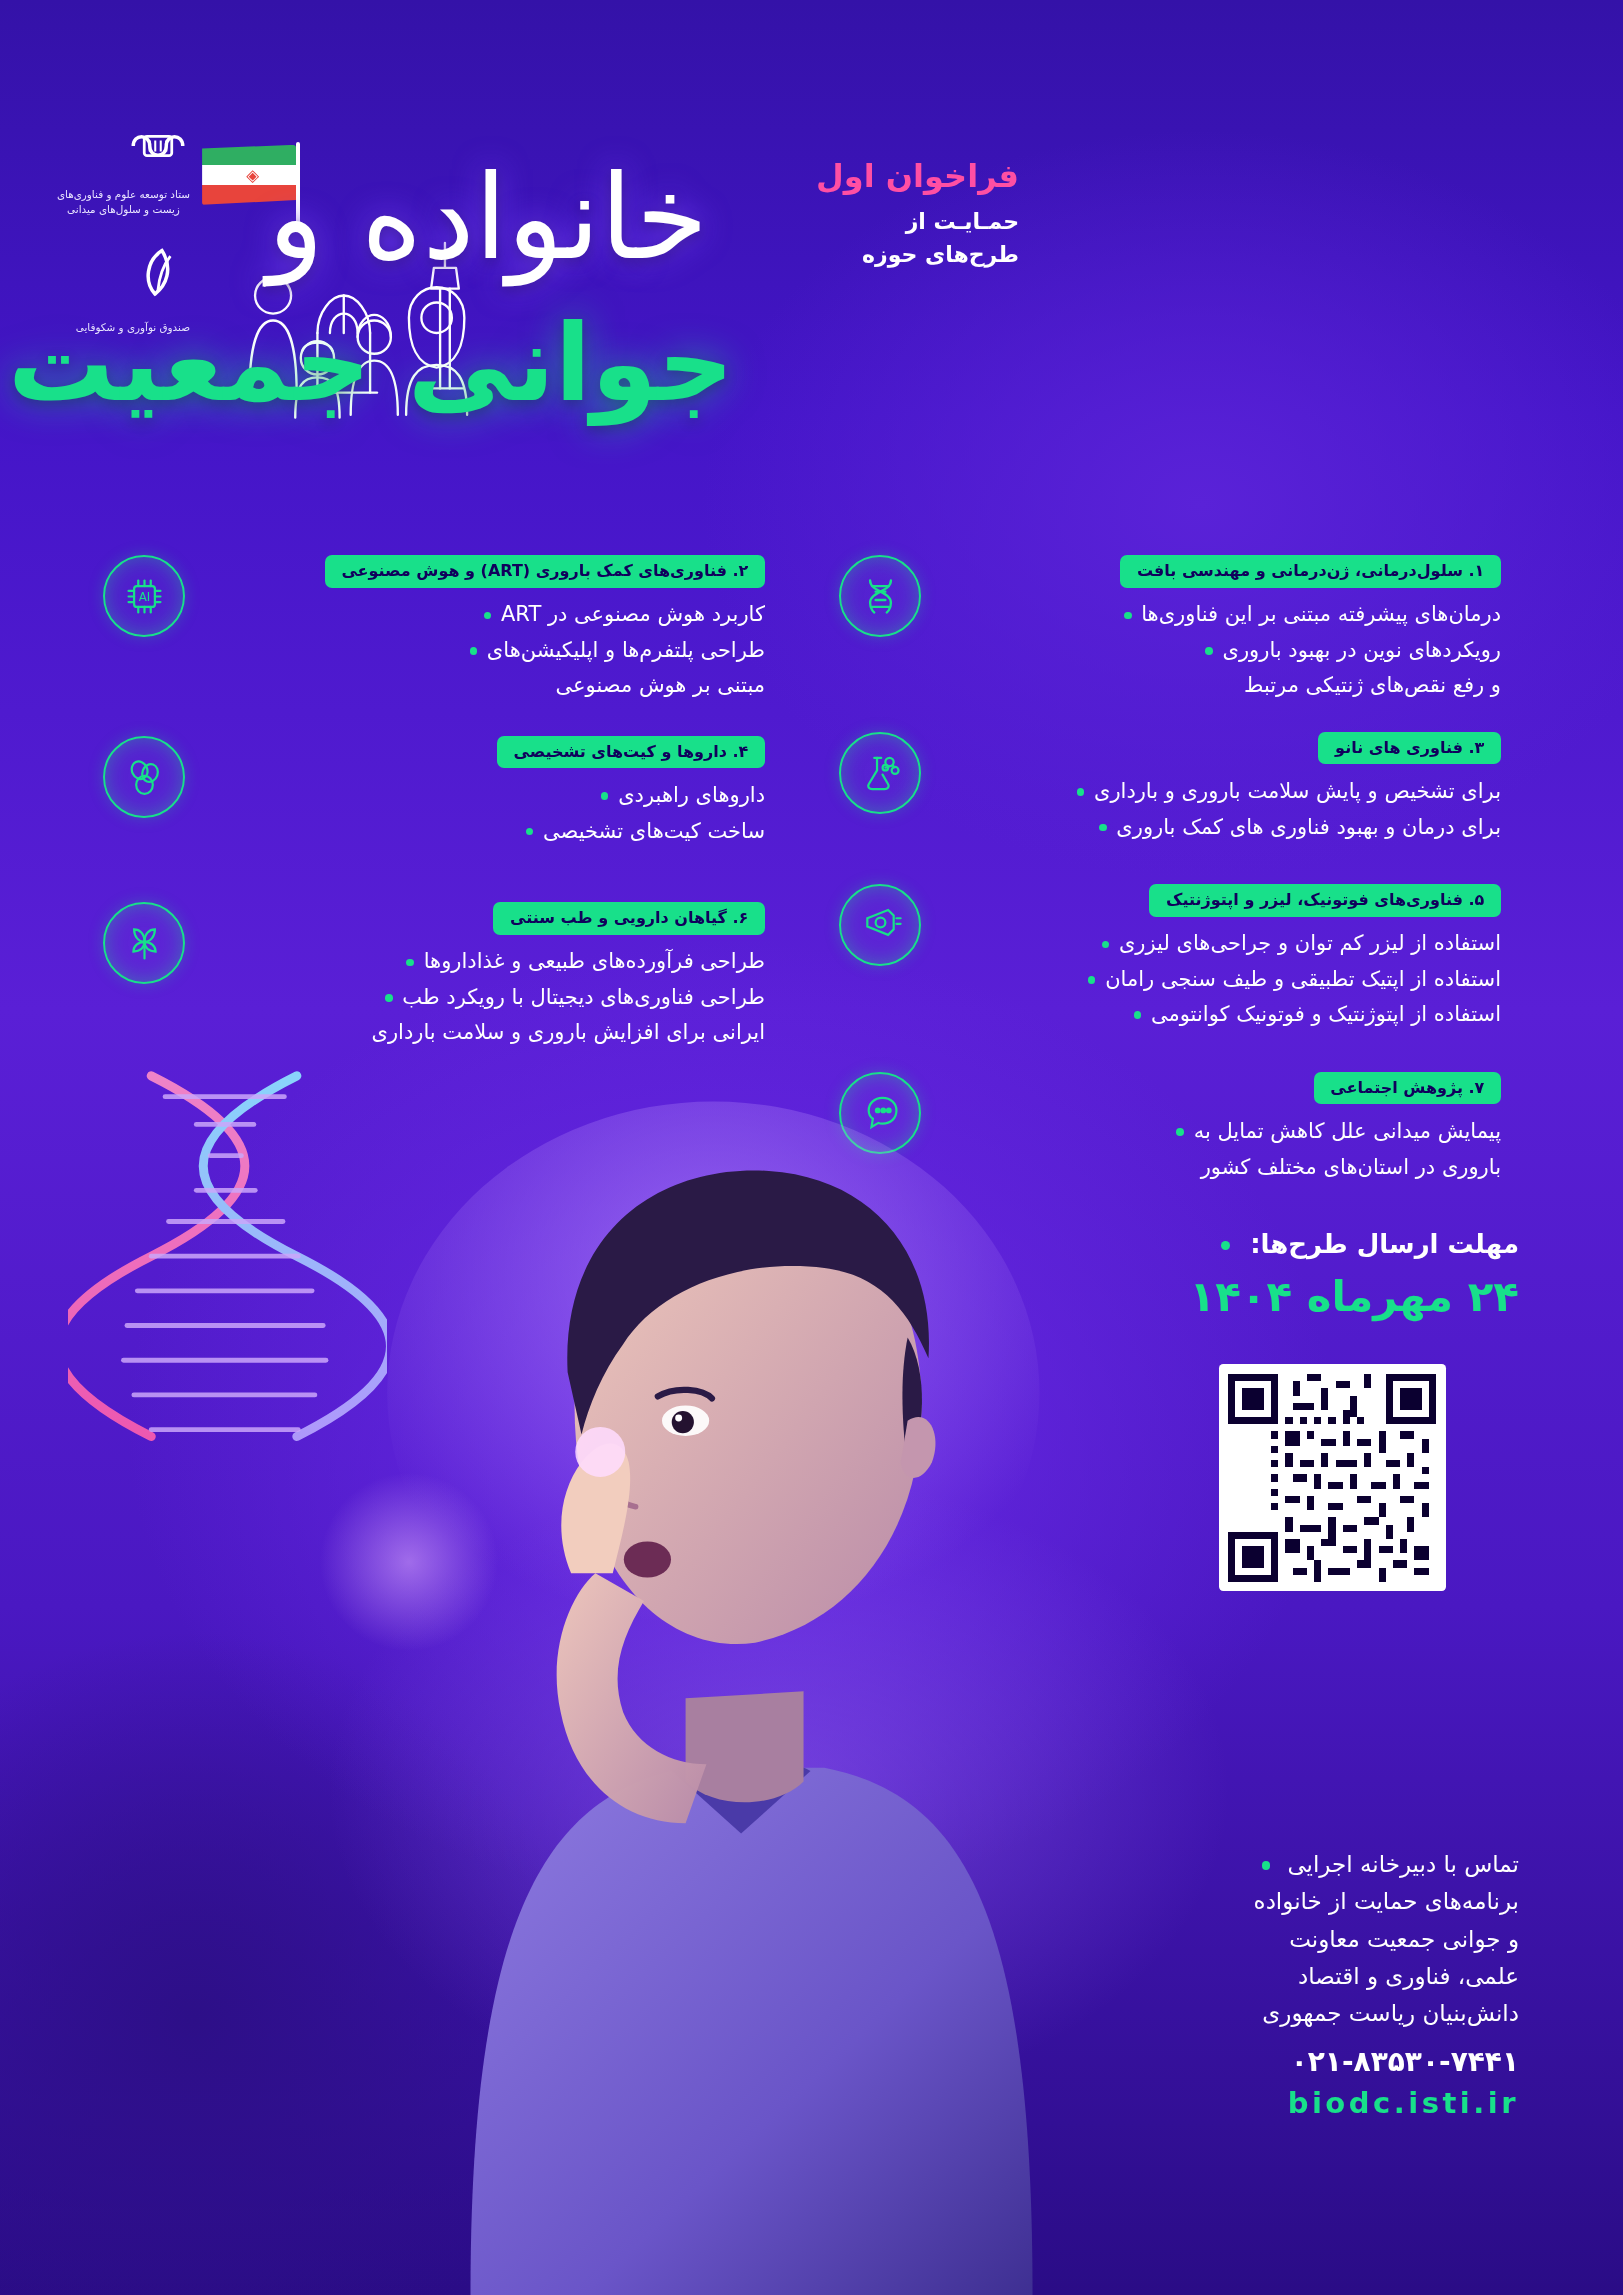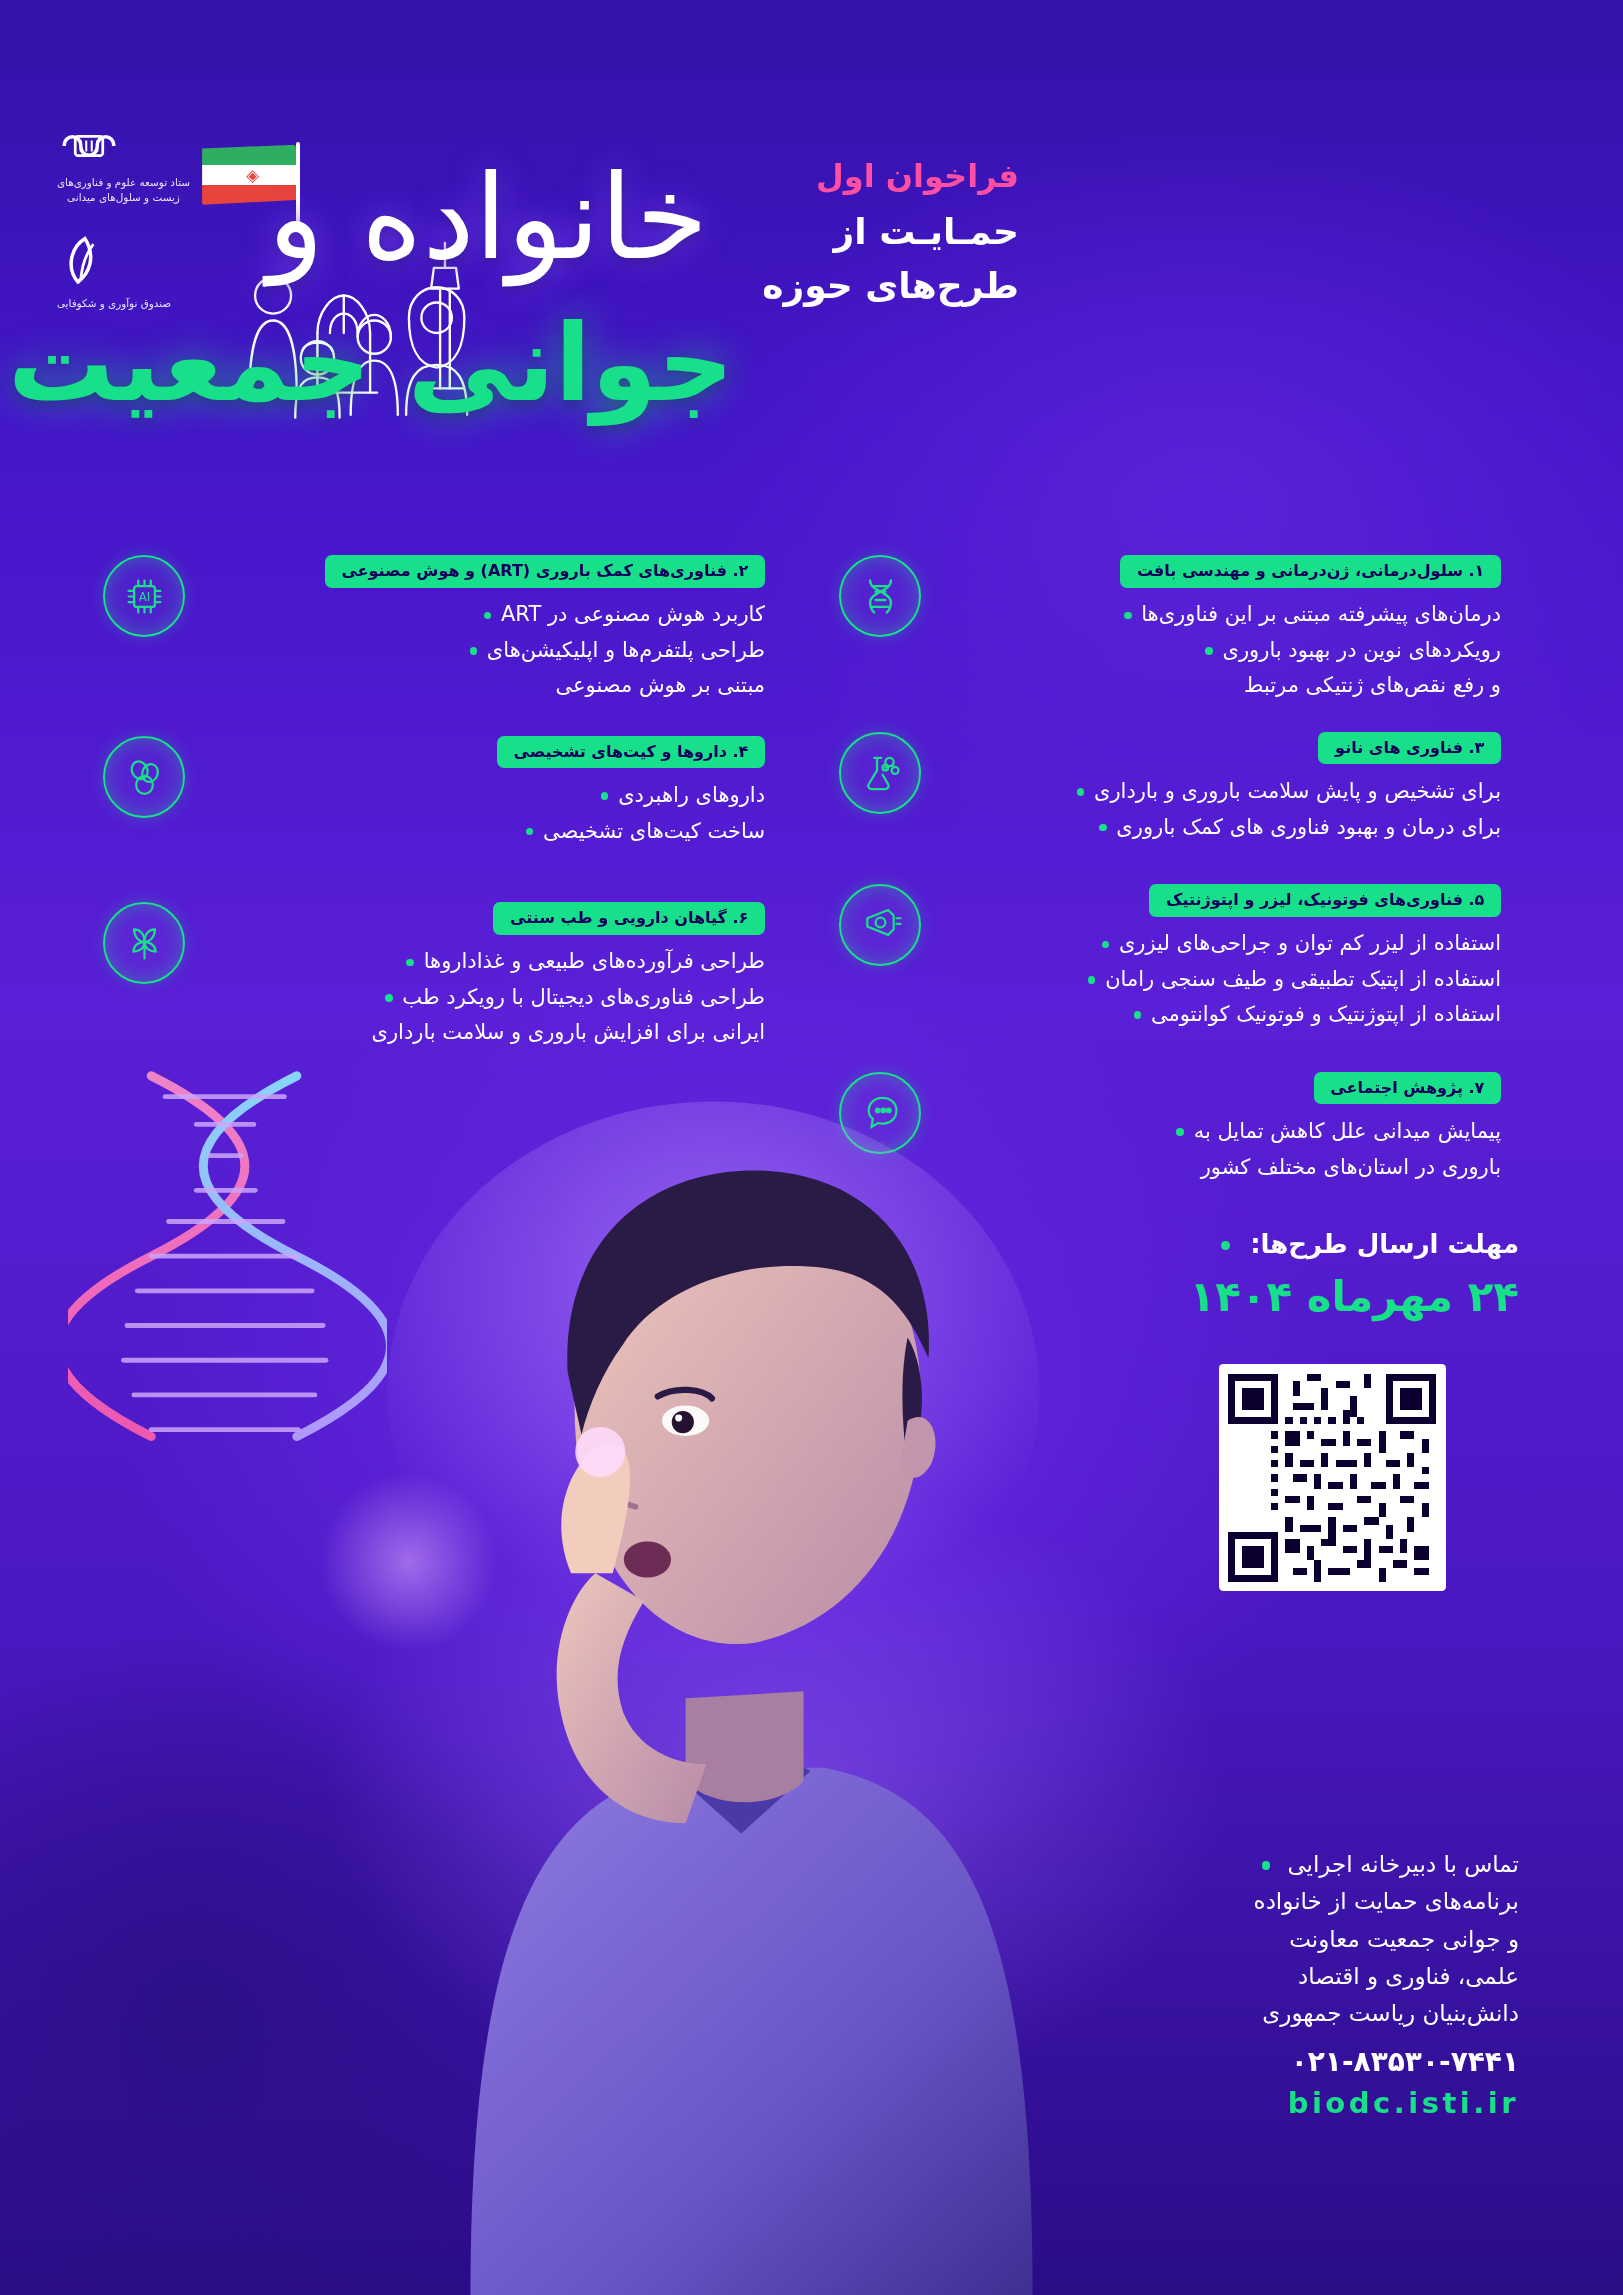--- a/index.html
+++ b/index.html
@@ -20,21 +20,21 @@
   
   #poster:before{
     content:"";position:absolute;inset:0;
     background:radial-gradient(694px 486px at 48% 78%, rgba(160,110,255,.45) 0%, rgba(160,110,255,0) 65%),
                radial-gradient(972px 694px at 50% 120%, rgba(10,0,50,.85) 0%, rgba(10,0,50,0) 70%);
     pointer-events:none;
   }
 
   
   .logos{position:absolute;top:124px;right:1433px;}
-  .logo-block{display:flex;flex-direction:column;align-items:flex-end;color:#fff;margin-bottom:28px;}
+  .logo-block{display:flex;flex-direction:column;align-items:flex-start;color:#fff;margin-bottom:28px;gap:12px;}
   .logo-caption{font-size:10.4px;line-height:1.45;text-align:center;margin-top:7px;color:#e9e4ff;max-width:146px;}
   .logo-caption div{white-space:nowrap;}
 
   .flag{position:absolute;top:142px;right:1322px;width:104px;}
   .flag .pole{position:absolute;right:1.4px;top:0;width:3.5px;height:83px;background:#fff;border-radius:2.1px;}
   .flag .cloth{position:absolute;right:4.9px;top:2.8px;width:94px;height:60px;
     background:linear-gradient(180deg,#2fae62 0%,#2fae62 33%,#ffffff 33%,#ffffff 66%,#e8443c 66%,#e8443c 100%);
     border-radius:2.8px;
     clip-path:polygon(0 6%,100% 0,100% 92%,0 100%);}
   .flag .emblem{position:absolute;right:42px;top:25px;color:#e8443c;font-size:16.7px;line-height:1;}
@@ -50,21 +50,21 @@
     direction:rtl;white-space:nowrap;
   }
   .t-sub{
     position:absolute;top:174px;right:278px;
     font-size:106px;font-weight:bold;color:#18e08a;
     text-shadow:0 0 38px rgba(24,224,138,.6),0 4.2px 12.5px rgba(0,0,0,.3);
     direction:rtl;white-space:nowrap;
   }
   .t-right{position:absolute;top:29px;right:-7px;text-align:right;direction:rtl;}
   .t-right .l1{font-size:32px;color:#ff4fa3;font-weight:bold;margin-bottom:9.7px;}
-  .t-right .l2,.t-right .l3{font-size:36px;color:#ffffff;font-weight:bold;line-height:1.5;}
+  .t-right .l2,.t-right .l3{font-size:22px;color:#ffffff;font-weight:bold;line-height:1.5;}
 
   
   .sections{position:absolute;top:555px;right:104px;width:1416px;}
   .col{position:absolute;width:680px;}
   .col-right{right:0;}
   .col-left{right:736px;}
 
   .sec{position:relative;margin-bottom:23.6px;display:flex;flex-direction:row-reverse;align-items:flex-start;}
   .sec .ico{
     flex:0 0 auto;width:78px;height:78px;border-radius:50%;

